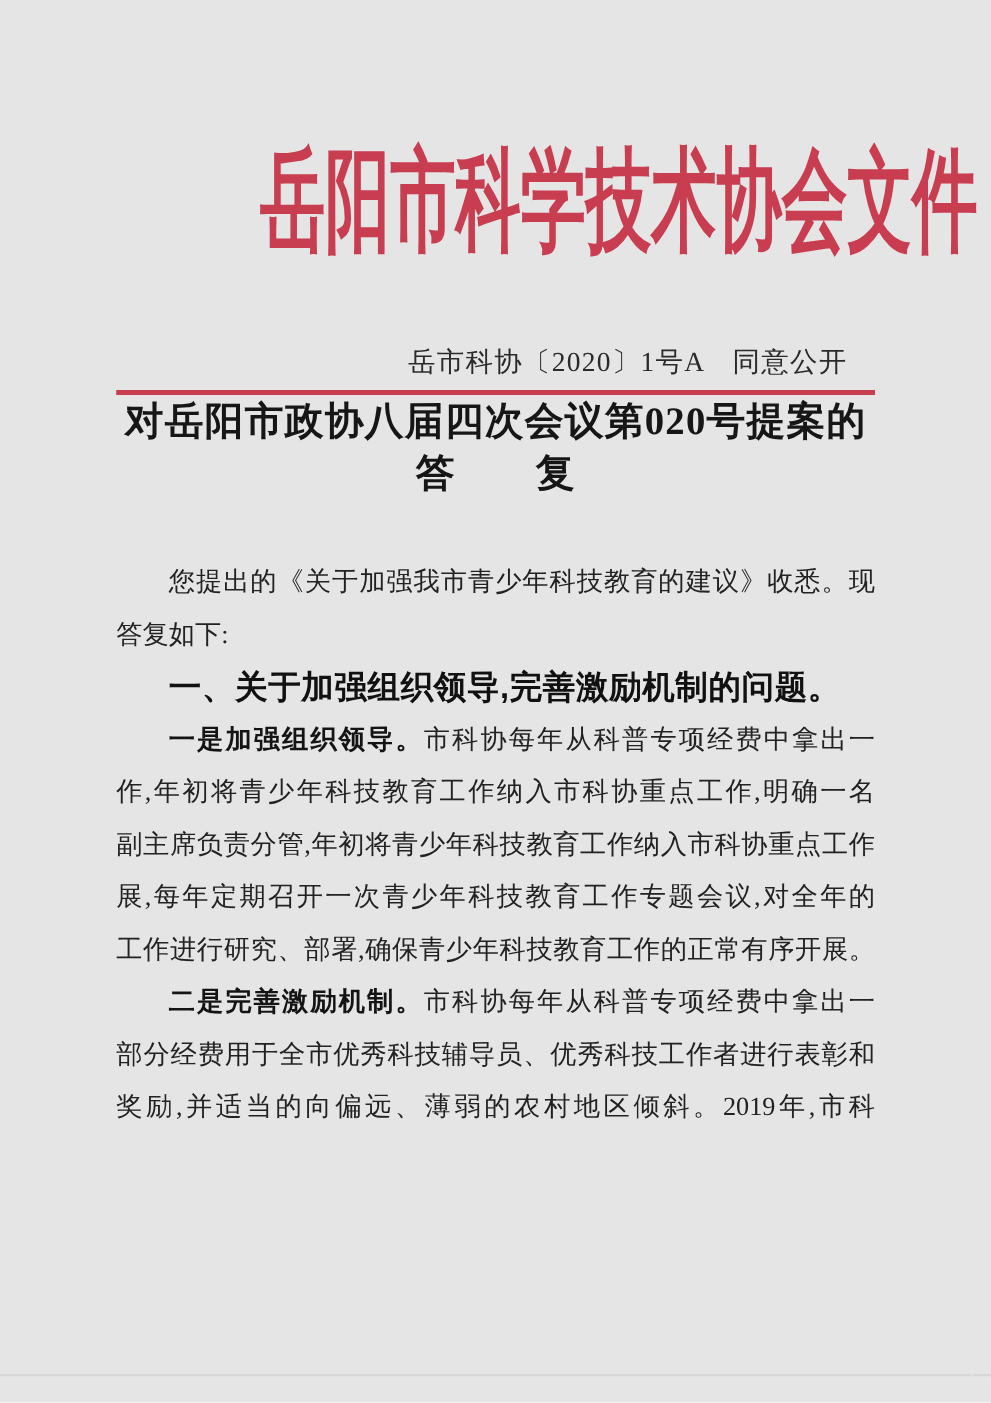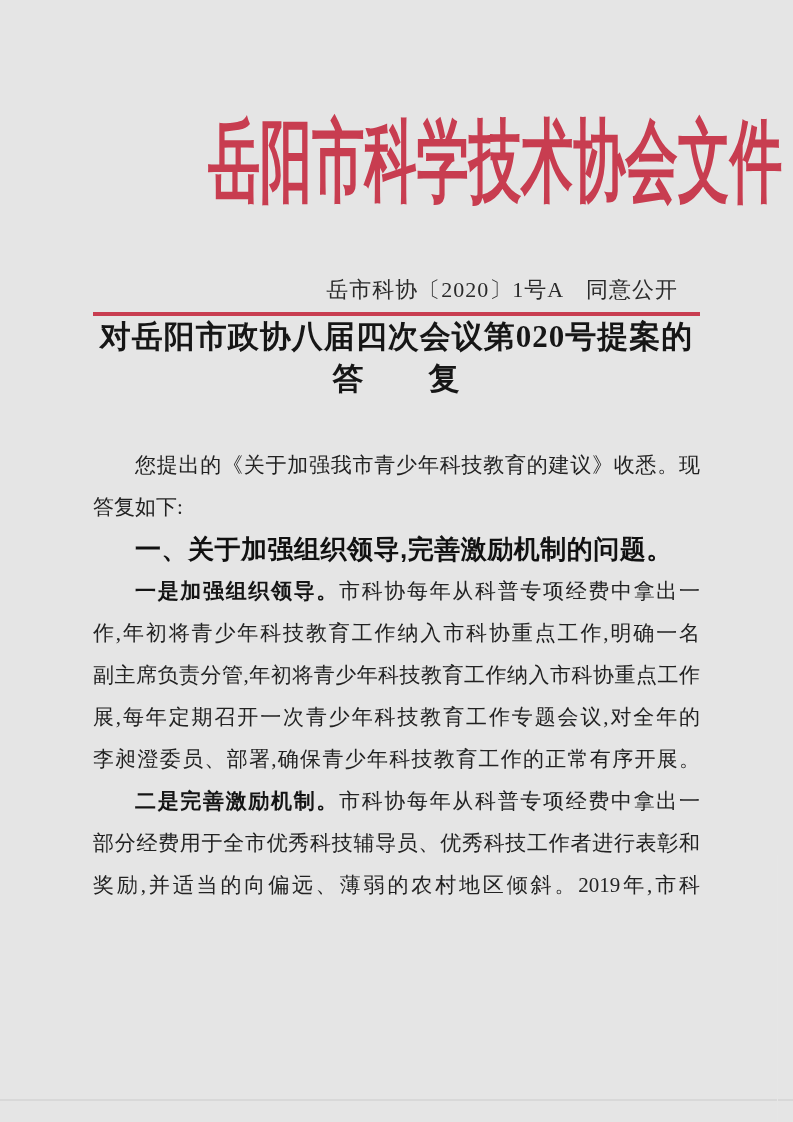--- a/index.html
+++ b/index.html
@@ -114,21 +114,21 @@
   </div>
 
   <div class="body-block" id="body-lines">
       <div class="line indent justify">您提出的《关于加强我市青少年科技教育的建议》收悉。现</div>
       <div class="line">答复如下:</div>
       <div class="line indent heading">一、关于加强组织领导,完善激励机制的问题。</div>
       <div class="line indent justify"><span class="lead">一是加强组织领导。</span><span>市科协每年从科普专项经费中拿出一</span></div>
       <div class="line justify">作,年初将青少年科技教育工作纳入市科协重点工作,明确一名</div>
       <div class="line justify">副主席负责分管,年初将青少年科技教育工作纳入市科协重点工作</div>
       <div class="line justify">展,每年定期召开一次青少年科技教育工作专题会议,对全年的</div>
-      <div class="line justify">李昶澄委员、部署,确保青少年科技教育工作的正常有序开展。</div>
+      <div class="line justify">工作进行研究、部署,确保青少年科技教育工作的正常有序开展。</div>
       <div class="line indent justify"><span class="lead">二是完善激励机制。</span><span>市科协每年从科普专项经费中拿出一</span></div>
       <div class="line justify">部分经费用于全市优秀科技辅导员、优秀科技工作者进行表彰和</div>
       <div class="line justify">奖励,并适当的向偏远、薄弱的农村地区倾斜。2019年,市科</div>
     </div>
 
   <div class="scan-edge-bottom"></div>
   <div class="scan-edge-right"></div>
 
 </div>
 

